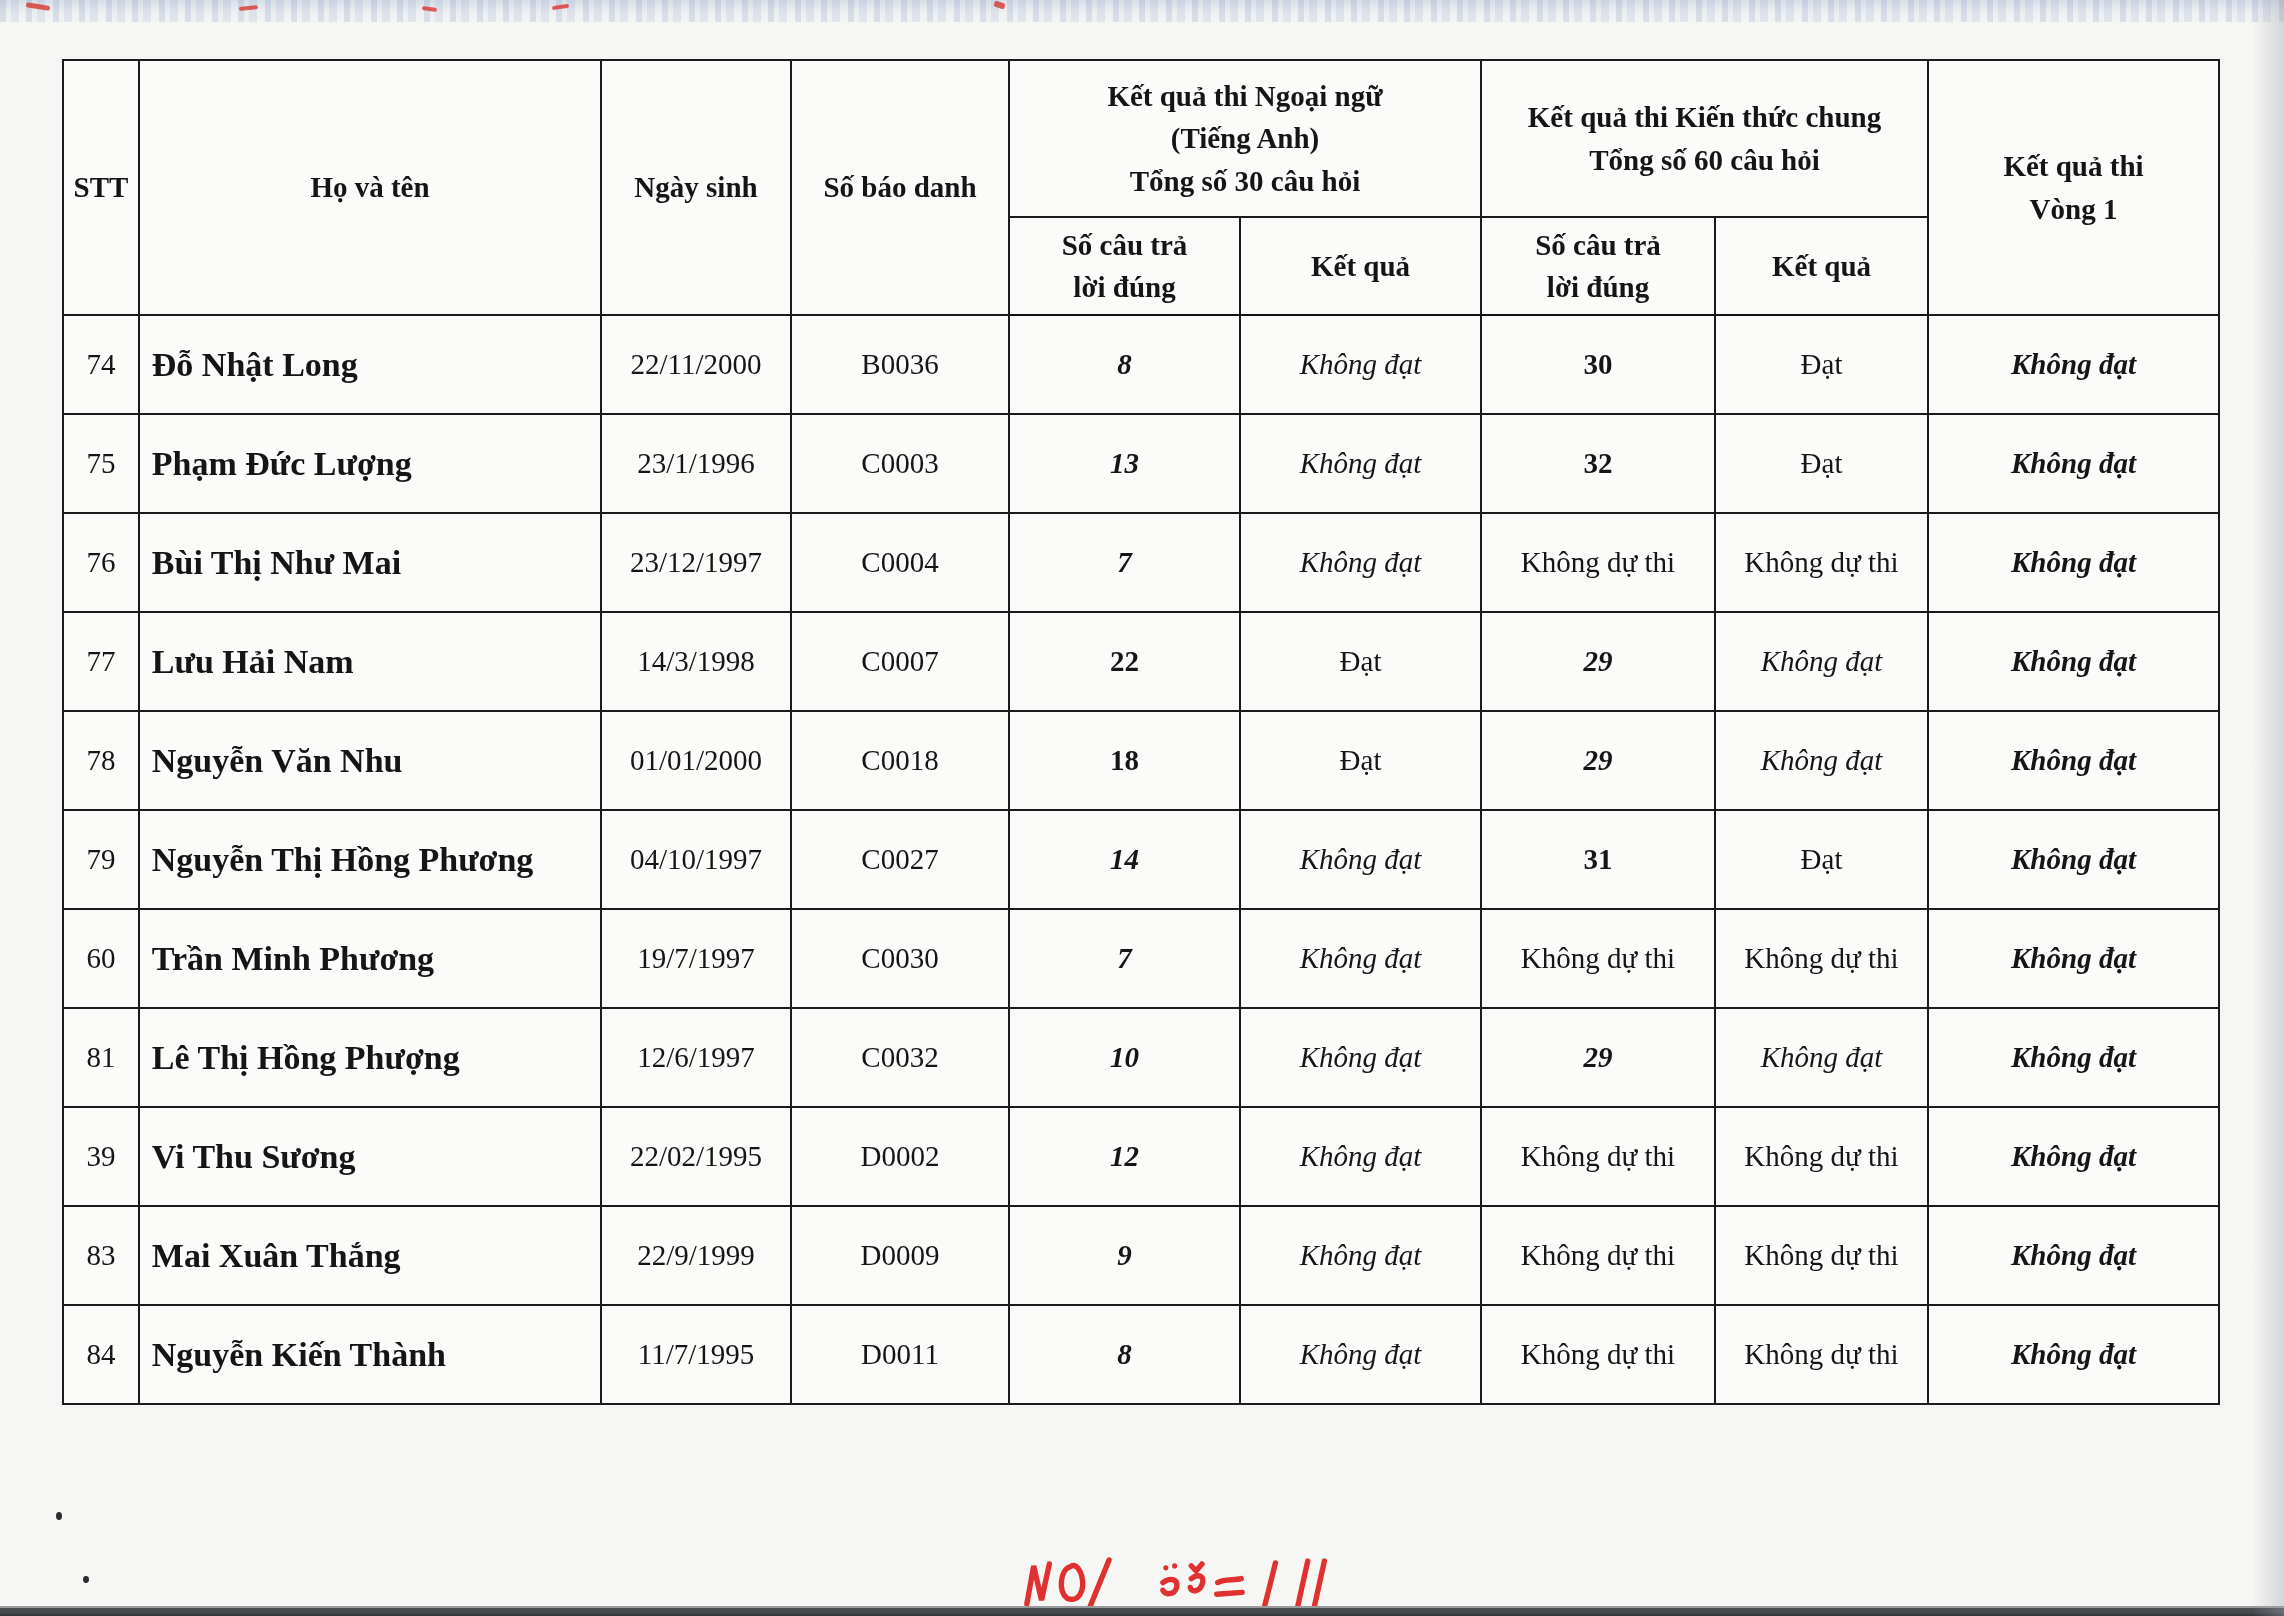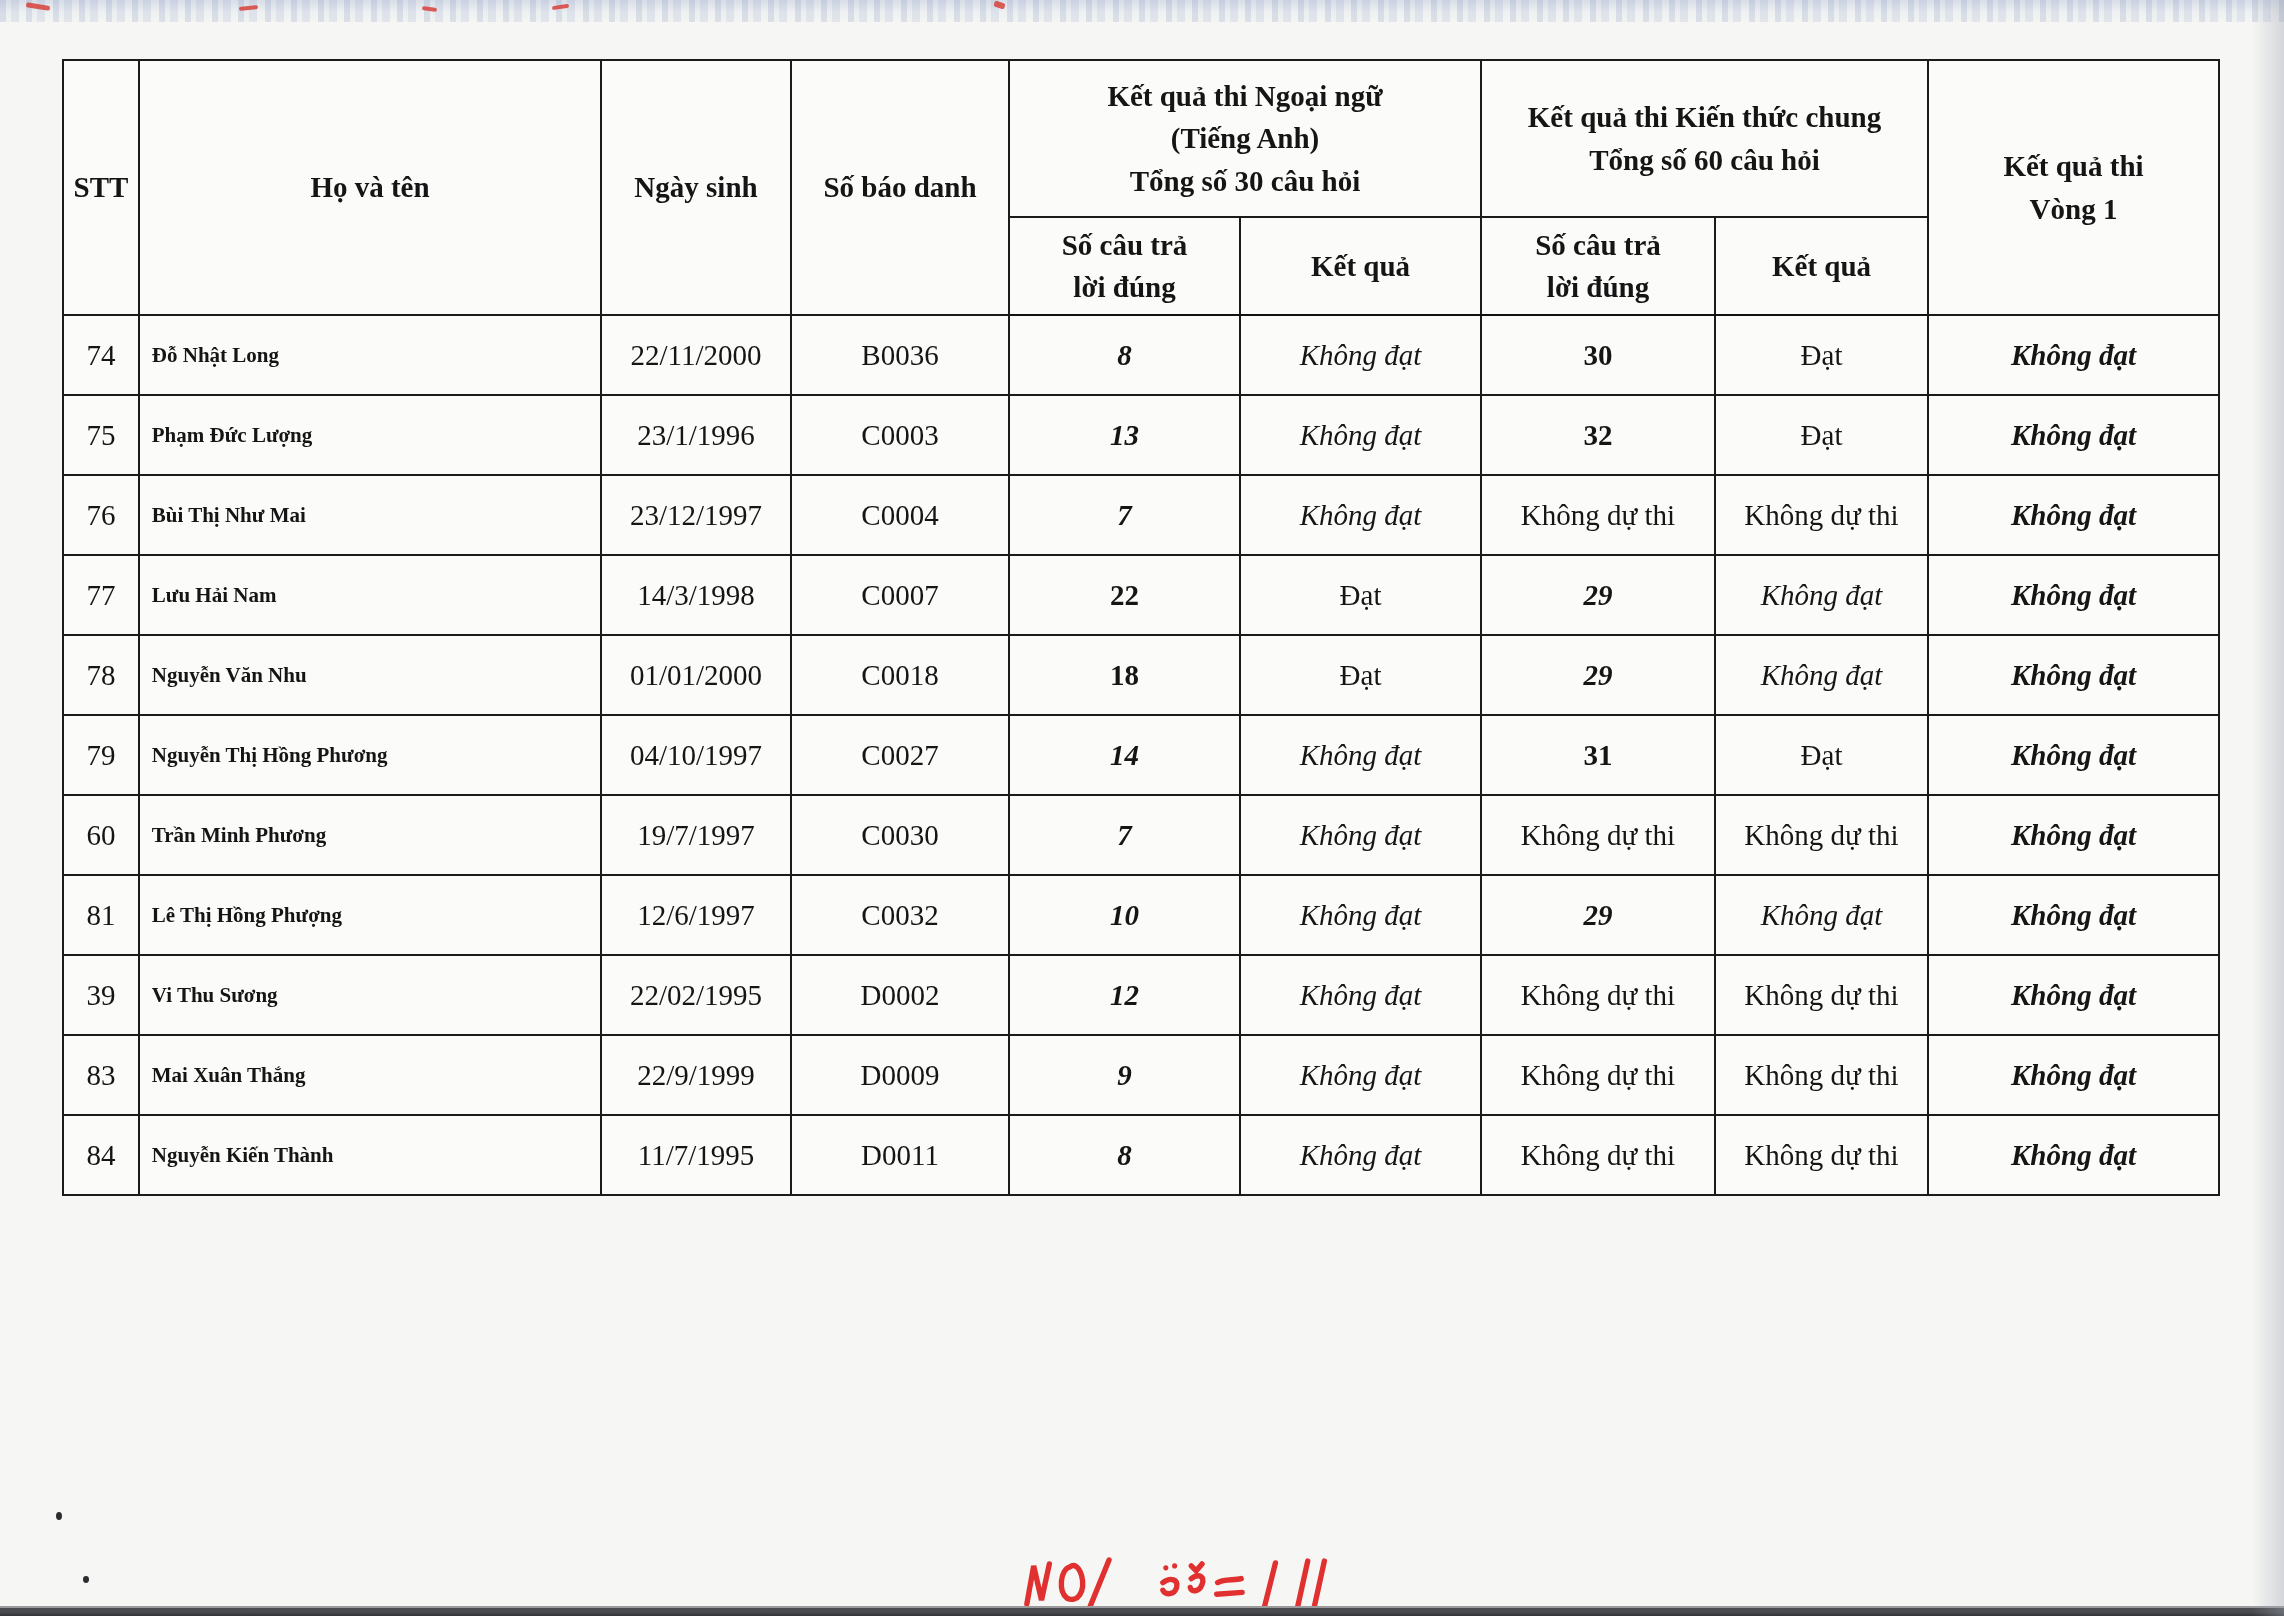--- a/index.html
+++ b/index.html
@@ -39,23 +39,23 @@
     background:#fbfbf9;border:2.9px solid #121212;
   }
   th,td{border:2px solid #1b1b1b;overflow:hidden;vertical-align:middle;}
   thead th{
     font-weight:bold;font-size:29px;text-align:center;
     white-space:pre-line;line-height:1.45;padding:0 3.9px;
   }
   tr.h1{height:157px;}
   tr.h2{height:98px;padding-left:32px;}
   thead tr.h2 th{border-bottom:2.9px solid #111;}
-  tbody tr{height:80px;}
+  tbody tr{height:99px;}
   td{font-size:29px;text-align:center;padding:0 3.9px;}
-  td.c-name{text-align:left;padding-left:11.8px;font-weight:bold;font-size:21px;}
+  td.c-name{text-align:left;padding-left:11.8px;font-weight:bold;font-size:34px;}
   .b{font-weight:bold;}
   .i{font-style:italic;}
 
   svg.handwriting{position:absolute;left:1019px;top:1553px;}
 </style>
 </head>
 <body>
 
 <div class="page">
 

